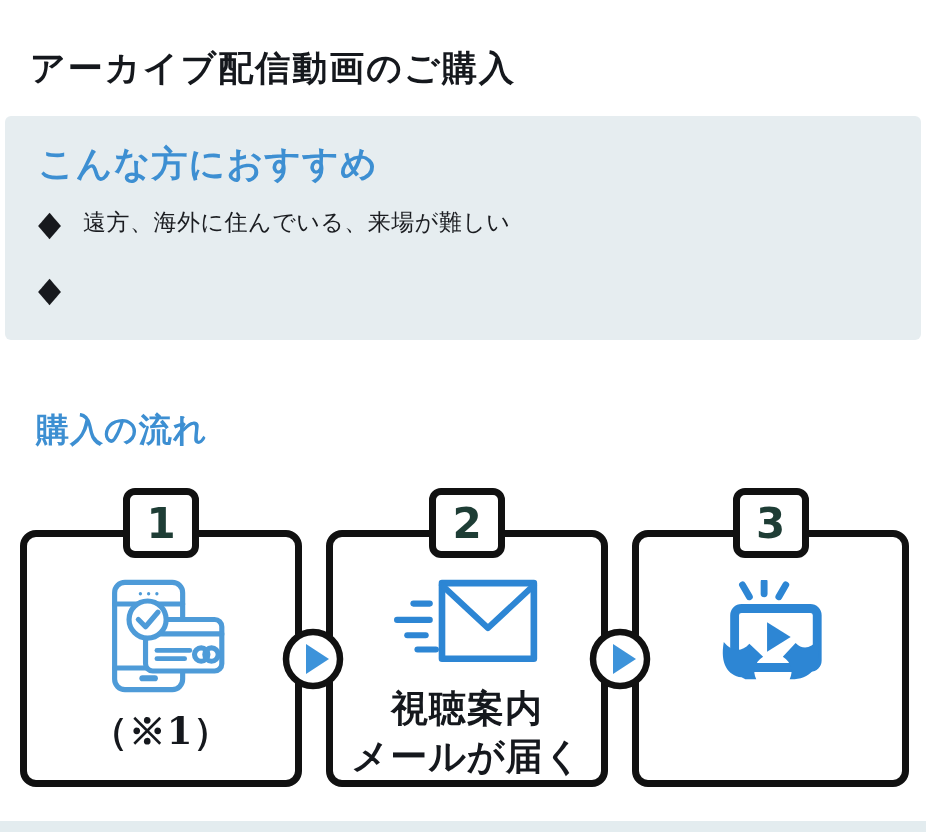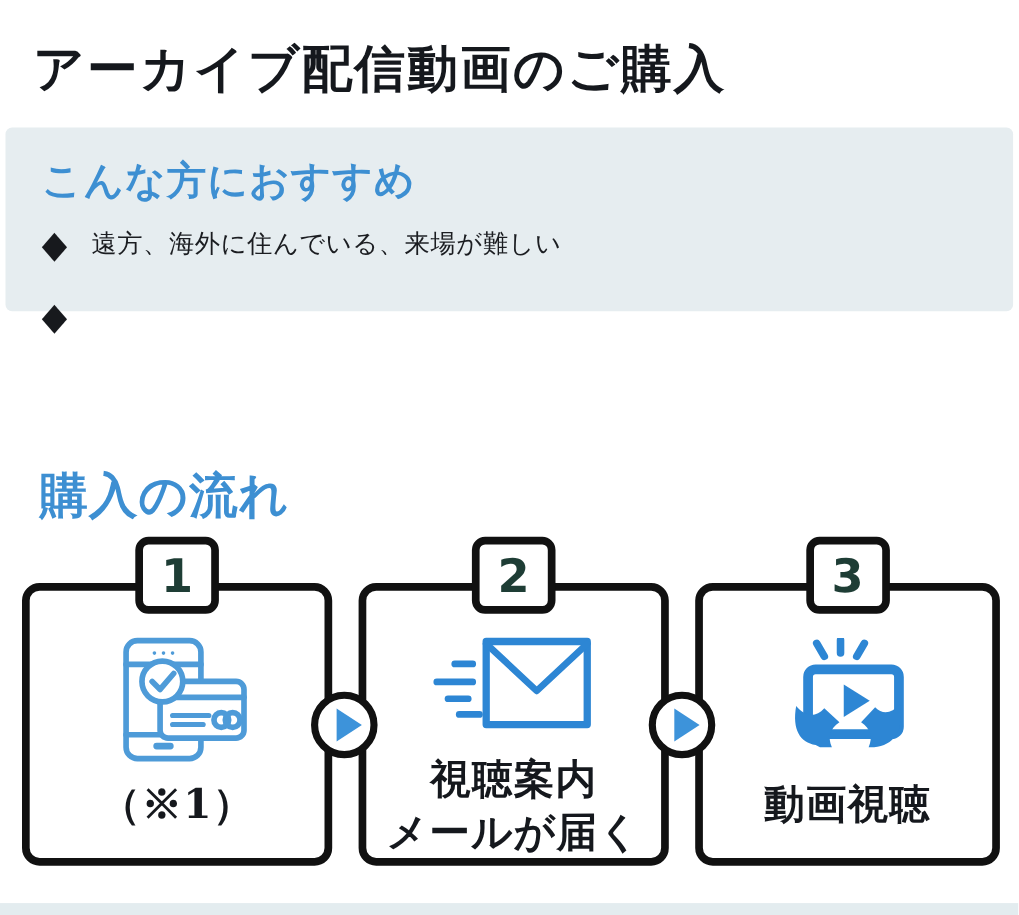--- a/index.html
+++ b/index.html
@@ -5,32 +5,32 @@
   html,body{margin:0;padding:0;background:#ffffff;}
   .page{
     position:relative;
     width:926px;height:832px;
     background:#ffffff;
     overflow:hidden;
     font-family:"DejaVu Sans",sans-serif;
   }
   
   .page-title{
-    position:absolute;left:30px;top:8px;
-    font-family:Liberation Mono, monospace;
+    position:absolute;left:30px;top:24px;
+    font-family:Liberation Sans, sans-serif;
     font-weight:700;
-    font-size:46px;
+    font-size:35px;
     letter-spacing:2px;
     color:#15181d;
     line-height:1.2;
   }
   
   .recommend-panel{
     position:absolute;left:5px;top:116px;
-    width:916px;height:167px;
+    width:916px;height:224px;
     background:#e6edf0;
     border-radius:6px;
     box-sizing:border-box;
   }
   .recommend-heading{
     position:absolute;left:33px;top:24px;
     font-size:36px;font-weight:700;
     color:#3d8fd2;
     letter-spacing:1px;
   }
@@ -46,24 +46,23 @@
   }
   .bullet-text{
     font-family:"DejaVu Serif",serif;
     font-size:23px;color:#1b1d21;
     letter-spacing:0.5px;
     line-height:1.2;
   }
   
   .flow-heading{
     position:absolute;left:36px;top:408px;
-    font-size:44px;font-weight:700;
+    font-size:33px;font-weight:700;
     color:#3d8fd2;
     letter-spacing:1px;
-    margin-top:13px;
   }
   
   .step{
     position:absolute;top:488px;height:300px;
   }
   .step.s1{left:20px;width:282px;}
   .step.s2{left:326px;width:282px;}
   .step.s3{left:632px;width:277px;}
   .step-badge{
     position:absolute;top:0;left:50%;
@@ -205,21 +204,17 @@
             <line x1="38" y1="16" x2="31" y2="4"></line>
             <line x1="53" y1="13" x2="53" y2="1"></line>
             <line x1="68" y1="16" x2="75" y2="4"></line>
           </g>
           <rect x="23" y="28" width="84" height="60" rx="7" fill="#ffffff" stroke="#2d86d4" stroke-width="9"></rect>
           <polygon points="56,42 80,57 56,72" fill="#2d86d4"></polygon>
           <path d="M30 98 C16 96 8 84 12 62 C20 72 30 73 38 64 L52 77 C43 83 41 91 45 100 L34 100 Z" fill="#2d86d4"></path>
           <path d="M84 100 C102 98 112 86 108 60 C100 69 92 70 85 63 L72 77 C81 83 83 91 79 100 Z" fill="#2d86d4"></path>
         </svg>
       </div>
-      <div class="step-label">
-        <div>動画視聴</div>
-        <div></div>
-      </div>
     </div>
   </div>
 
   <div class="bottom-strip"></div>
 </div>
 
 </body></html>

